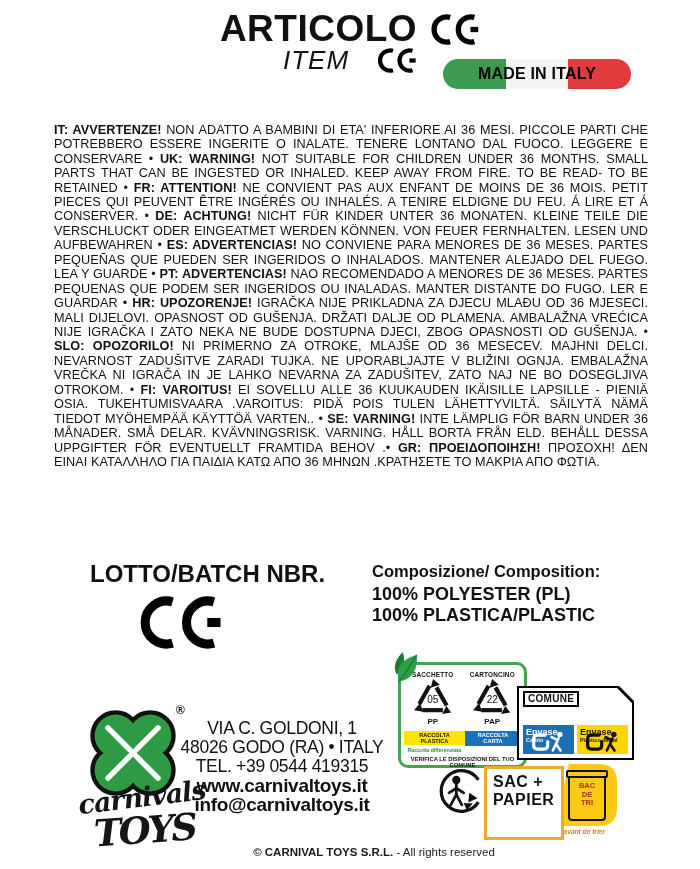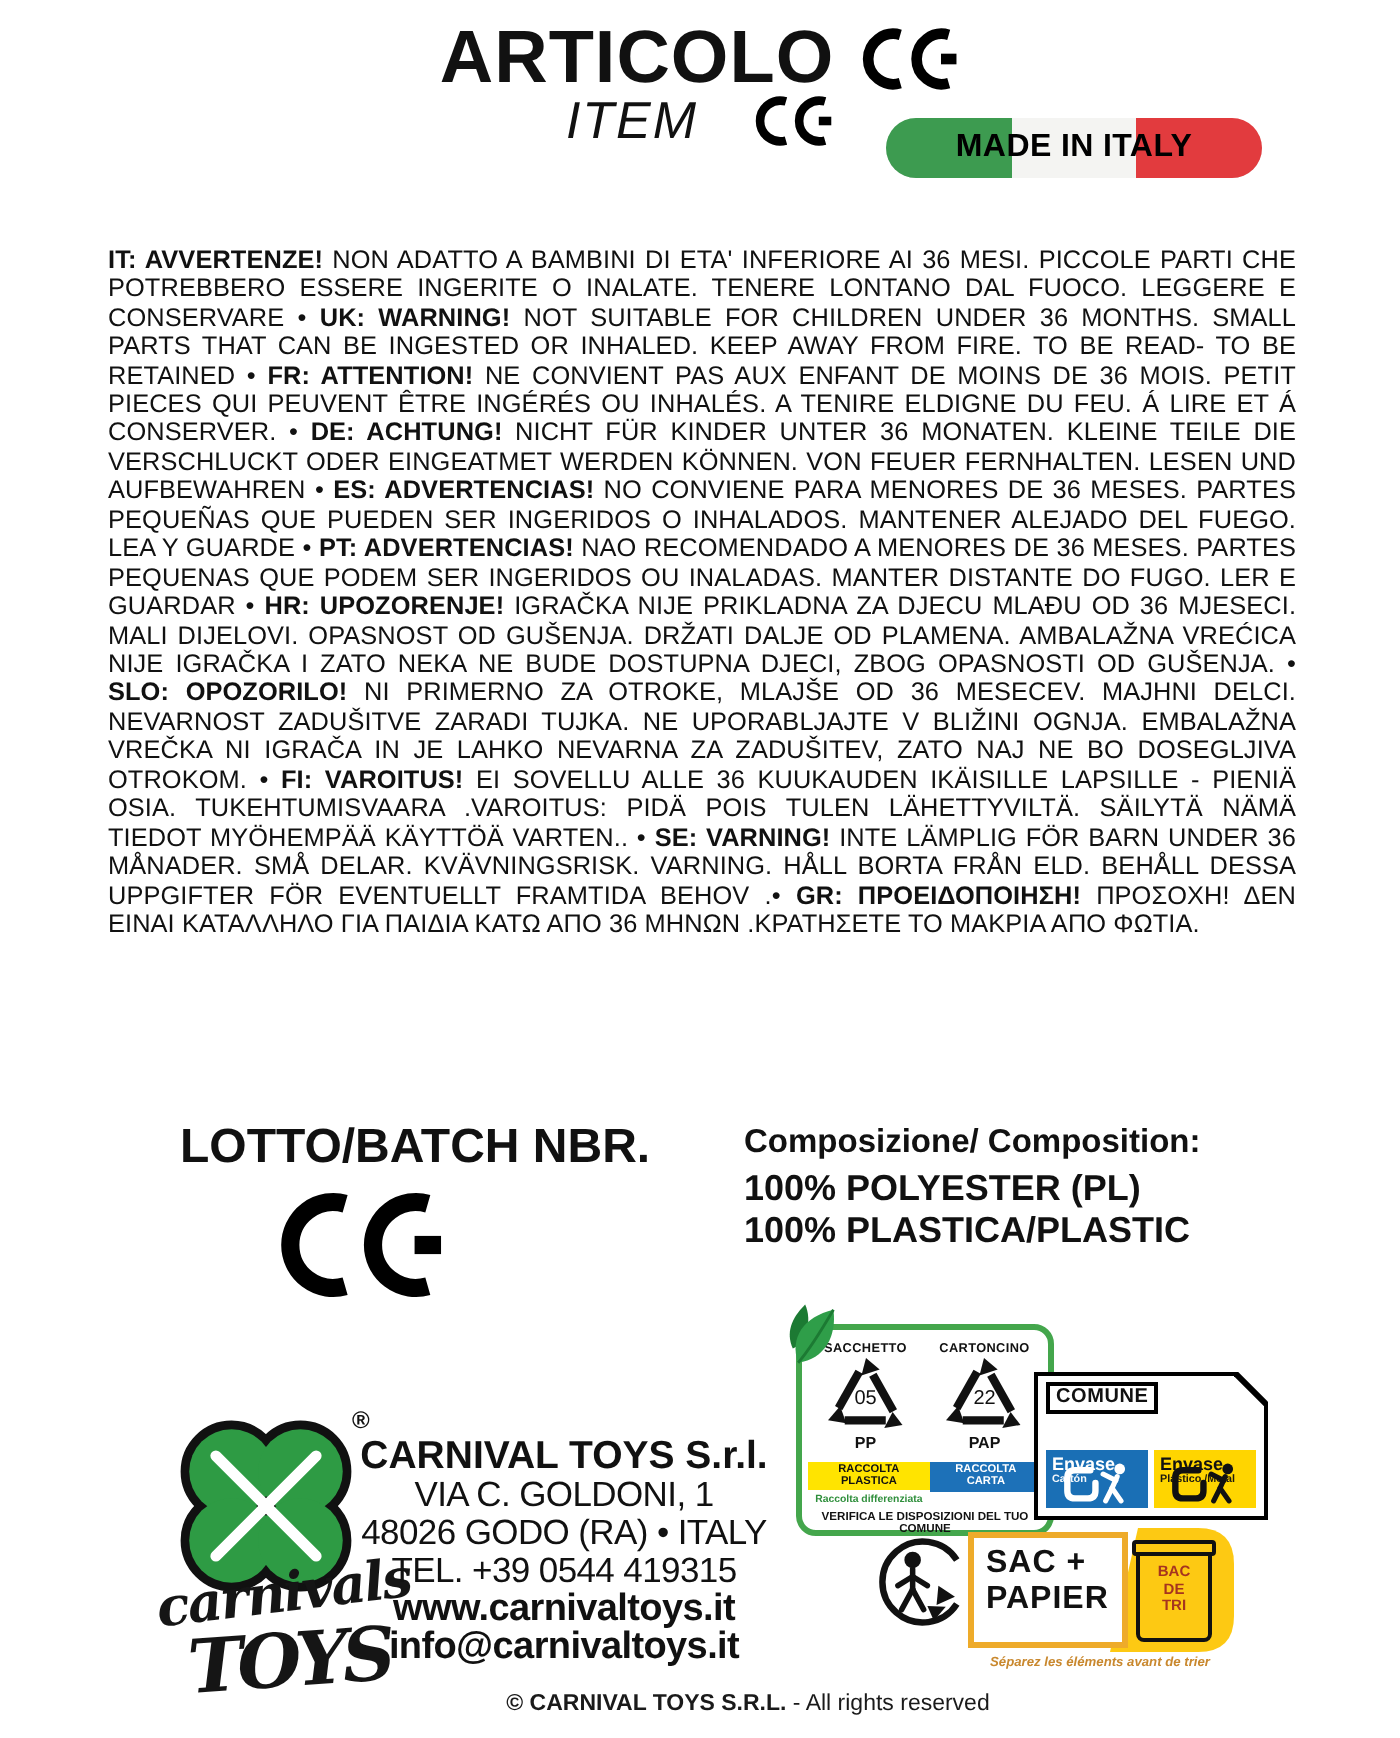--- a/index.html
+++ b/index.html
@@ -79,21 +79,21 @@
   .address{position:absolute;top:719px;left:176px;width:212px;text-align:center;line-height:19px;white-space:nowrap;}
   .addr-name{font-size:19.5px;font-weight:800;}
   .addr-line{font-size:17.5px;font-weight:500;letter-spacing:-.3px;}
   .addr-bold{font-size:19px;font-weight:800;letter-spacing:-.3px;}
 
   
   .sac{position:absolute;top:764px;left:437px;width:185px;height:82px;}
   .triman{position:absolute;top:4px;left:0;width:46px;height:46px;}
   .sac-blob{position:absolute;top:0;left:116px;width:64px;height:62px;z-index:1;}
   .sac-box{position:absolute;top:2px;left:47px;width:68px;height:48px;border:3px solid var(--sac-border);
-           background:#fff;z-index:2;padding:4px 0 0 6px;}
+           background:#fff;z-index:2;padding:4px 0 16px 6px;}
   .sac-w{font-size:16px;font-weight:800;line-height:18px;letter-spacing:.5px;}
   .bin{position:absolute;top:11px;left:131px;width:34px;height:42px;z-index:3;background:var(--sac-yellow);
        border:2.5px solid #111;border-radius:2px 2px 4px 4px;}
   .bin-lid{position:absolute;top:-7px;left:-4px;right:-4px;height:4px;background:var(--sac-yellow);
            border:2.5px solid #111;border-radius:2px;}
   .bin-txt{display:block;text-align:center;font-size:7.5px;font-weight:800;line-height:8.5px;
            color:var(--bin-text);}
   .bin-pad{padding-top:5px;}
   .sac-caption{position:absolute;top:64px;left:42px;width:142px;text-align:center;font-size:6.6px;
                font-weight:700;font-style:italic;color:var(--caption-orange);}
@@ -263,21 +263,20 @@
       <line x1="28" y1="28" x2="92" y2="92"></line>
         <line x1="92" y1="28" x2="28" y2="92"></line>
     </g>
   </svg>
   <span class="reg">®</span>
   <div class="script1">carnivals</div>
   <div class="script2">TOYS</div>
 </div>
 
 <div class="address">
-  <div class="addr-name">CARNIVAL TOYS S.r.l.</div>
   <div class="addr-line">VIA C. GOLDONI, 1</div>
   <div class="addr-line">48026 GODO (RA) • ITALY</div>
   <div class="addr-line">TEL. +39 0544 419315</div>
   <div class="addr-bold">www.carnivaltoys.it</div>
   <div class="addr-bold">info@carnivaltoys.it</div>
 </div>
 
 <div class="sac">
   <svg class="triman" viewBox="0 0 50 50">
     <path d="M45 13 A22 22 0 1 0 45 37" fill="none" stroke="#111" stroke-width="3.5"></path>

